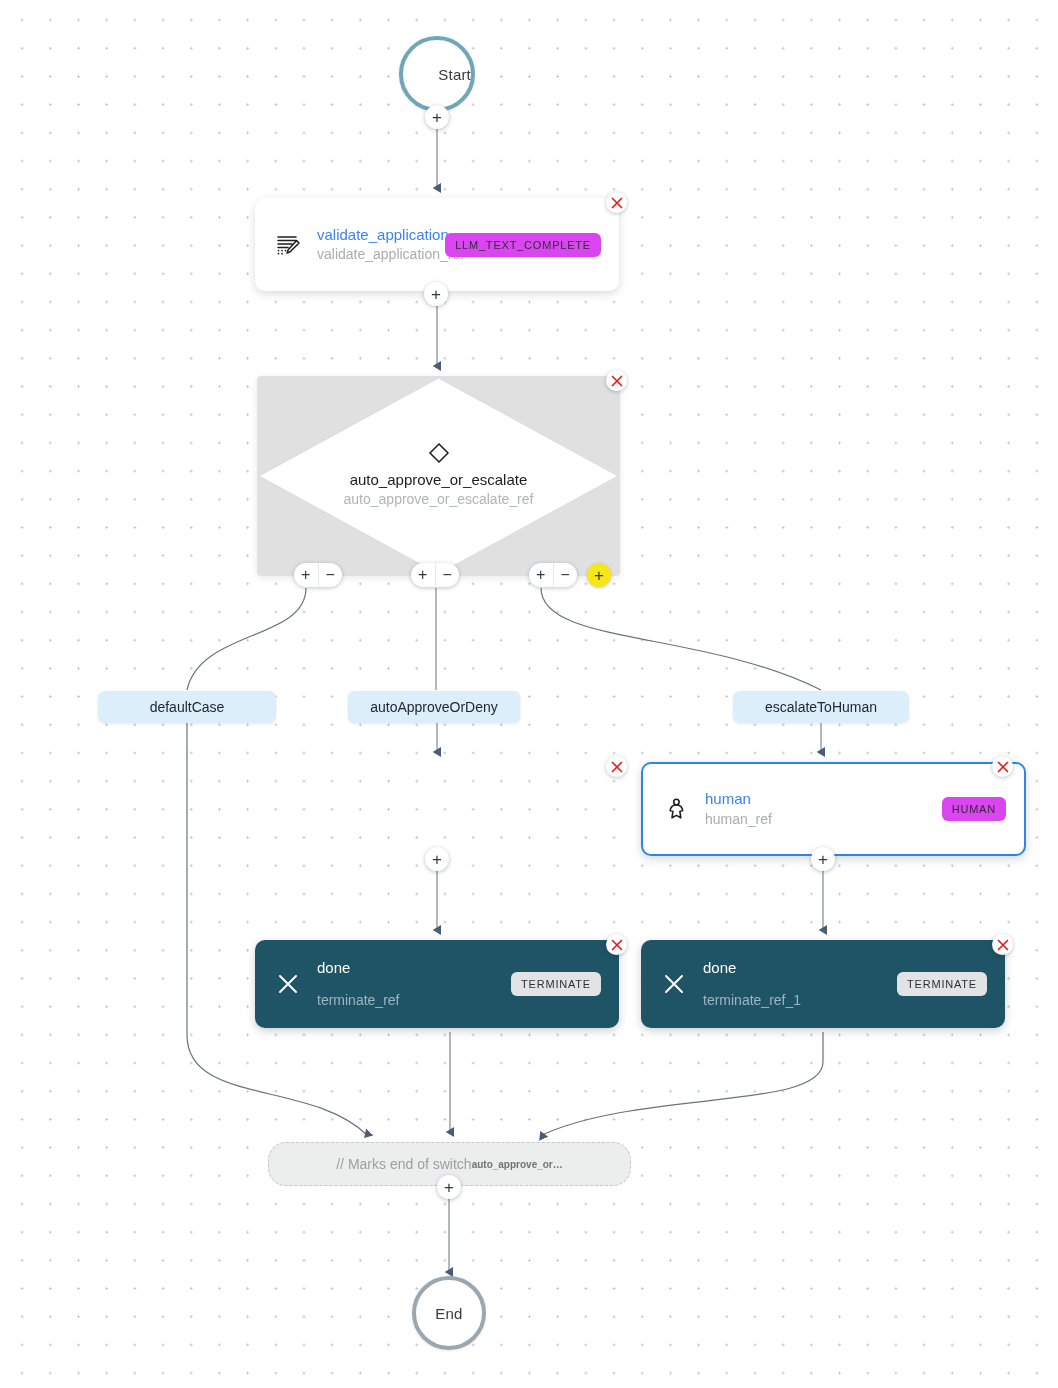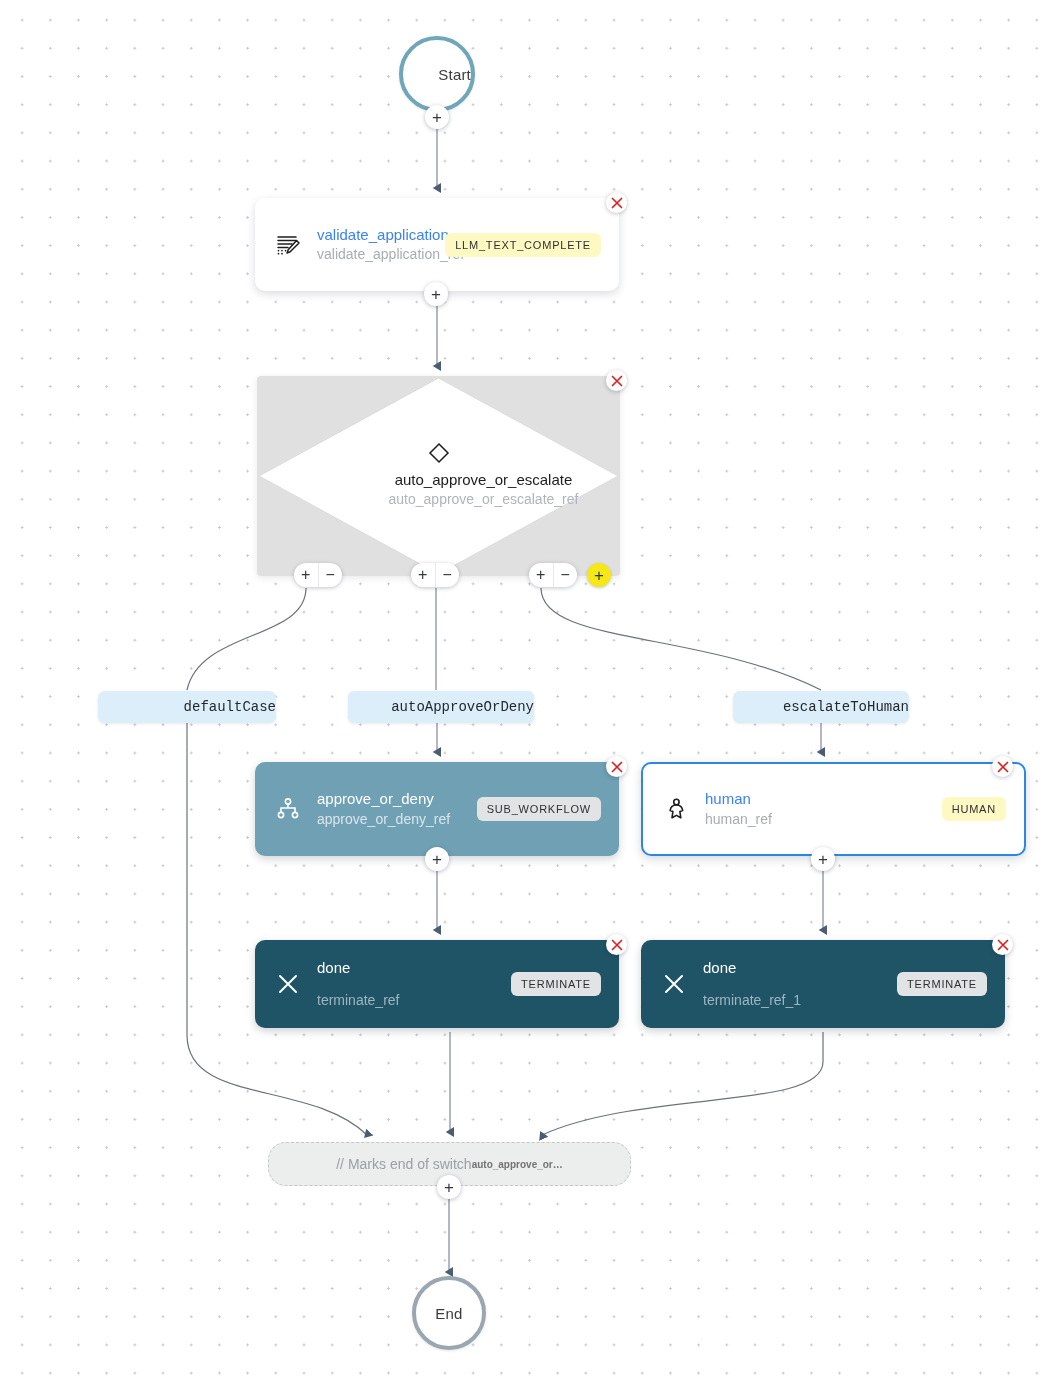--- a/index.html
+++ b/index.html
@@ -87,21 +87,21 @@
   .card-ref {
     font-size: 14px;
     color: #a8acb3;
     line-height: 1.35;
     white-space: nowrap;
   }
   .badge {
     font-size: 11px;
     letter-spacing: 0.8px;
     color: #2f2f33;
-    background: #fef9c3;
+    background: #d946ef;
     border-radius: 6px;
     padding: 6px 10px;
     margin-left: 12px;
     white-space: nowrap;
     font-family: "Liberation Sans", sans-serif;
   }
 
   
   .card.subwf {
     background: #6fa0b4;
@@ -154,25 +154,24 @@
     color: #b0b4ba;
     line-height: 1.4;
   }
 
   
   .case-pill {
     background: #ddeefb;
     border-radius: 7px;
     display: flex;
     align-items: center;
-    justify-content: flex-end;
+    justify-content: center;
     box-shadow: 0 1px 3px rgba(30,40,60,0.10);
     font-size: 14px;
     color: #23282e;
-    font-family: Liberation Mono, monospace;
   }
 
   
   .merge-node {
     border: 1.5px dashed #c3c6cb;
     background: #eceded;
     border-radius: 18px;
     display: flex;
     align-items: center;
     justify-content: center;
@@ -338,21 +337,21 @@
 
   <div class="node switch-wrap" style="left:257px; top:376px; width:363px; height:200px;">
     <svg class="diamond" viewBox="0 0 363 200" preserveAspectRatio="none">
       <polygon points="181.5,2 361,100 181.5,198 2,100" fill="#ffffff" stroke="#dcdcdc" stroke-width="1"></polygon>
     </svg>
     <div class="switch-icon" style="top:66px;">
       <svg width="22" height="22" viewBox="0 0 22 22">
         <polygon points="11,2 20,11 11,20 2,11" fill="none" stroke="#1d1d1f" stroke-width="1.5"></polygon>
       </svg>
     </div>
-    <div class="switch-label" style="top:93px;padding-left:45px;">
+    <div class="switch-label" style="top:93px;">
       <div class="switch-title">auto_approve_or_escalate</div>
       <div class="switch-ref">auto_approve_or_escalate_ref</div>
     </div>
   </div>
   <div class="del-badge" style="left:606px; top:370px;">
     <svg width="12" height="12" viewBox="0 0 12 12">
       <path d="M1.5 1.5 L10.5 10.5 M10.5 1.5 L1.5 10.5" stroke="#e02020" stroke-width="1.7" stroke-linecap="round" fill="none"></path>
     </svg>
   </div>
 
@@ -368,44 +367,27 @@
     <span class="bc-btn">+</span>
     <span class="bc-btn">−</span>
   </div>
   <div class="plus-handle accent" style="left:587px; top:563px;">
     <span>+</span>
   </div>
 
   <div class="node case-pill" style="left:98px; top:691px; width:178px; height:32px;">
     <span>defaultCase</span>
   </div>
-  <div class="node case-pill" style="left:348px; top:691px; width:186px; height:32px;border-radius:6px;">
+  <div class="node case-pill" style="left:348px; top:691px; width:172px; height:32px;border-radius:6px;">
     <span>autoApproveOrDeny</span>
   </div>
   <div class="node case-pill" style="left:733px; top:691px; width:176px; height:32px;">
     <span>escalateToHuman</span>
   </div>
 
-  <div class="node card subwf" style="left:255px; top:762px; width:364px; height:94px;">
-    <span class="card-icon">
-      <svg width="24" height="24" viewBox="0 0 24 24">
-        <g stroke="#ffffff" stroke-width="1.6" fill="none">
-          <circle cx="12" cy="4.5" r="2.6"></circle>
-          <circle cx="5" cy="18" r="2.6"></circle>
-          <circle cx="19" cy="18" r="2.6"></circle>
-          <path d="M12 7.1 V11 M5 15.4 V11 H19 V15.4"></path>
-        </g>
-      </svg>
-    </span>
-    <span class="card-text">
-      <span class="card-title">approve_or_deny</span>
-      <span class="card-ref">approve_or_deny_ref</span>
-    </span>
-    <span class="badge">SUB_WORKFLOW</span>
-  </div>
   <div class="del-badge" style="left:606px; top:756px;">
     <svg width="12" height="12" viewBox="0 0 12 12">
       <path d="M1.5 1.5 L10.5 10.5 M10.5 1.5 L1.5 10.5" stroke="#e02020" stroke-width="1.7" stroke-linecap="round" fill="none"></path>
     </svg>
   </div>
   <div class="plus-handle" style="left:425px; top:847px;">
     <span>+</span>
   </div>
 
   <div class="node card selected" style="left:641px; top:762px; width:385px; height:94px;">

